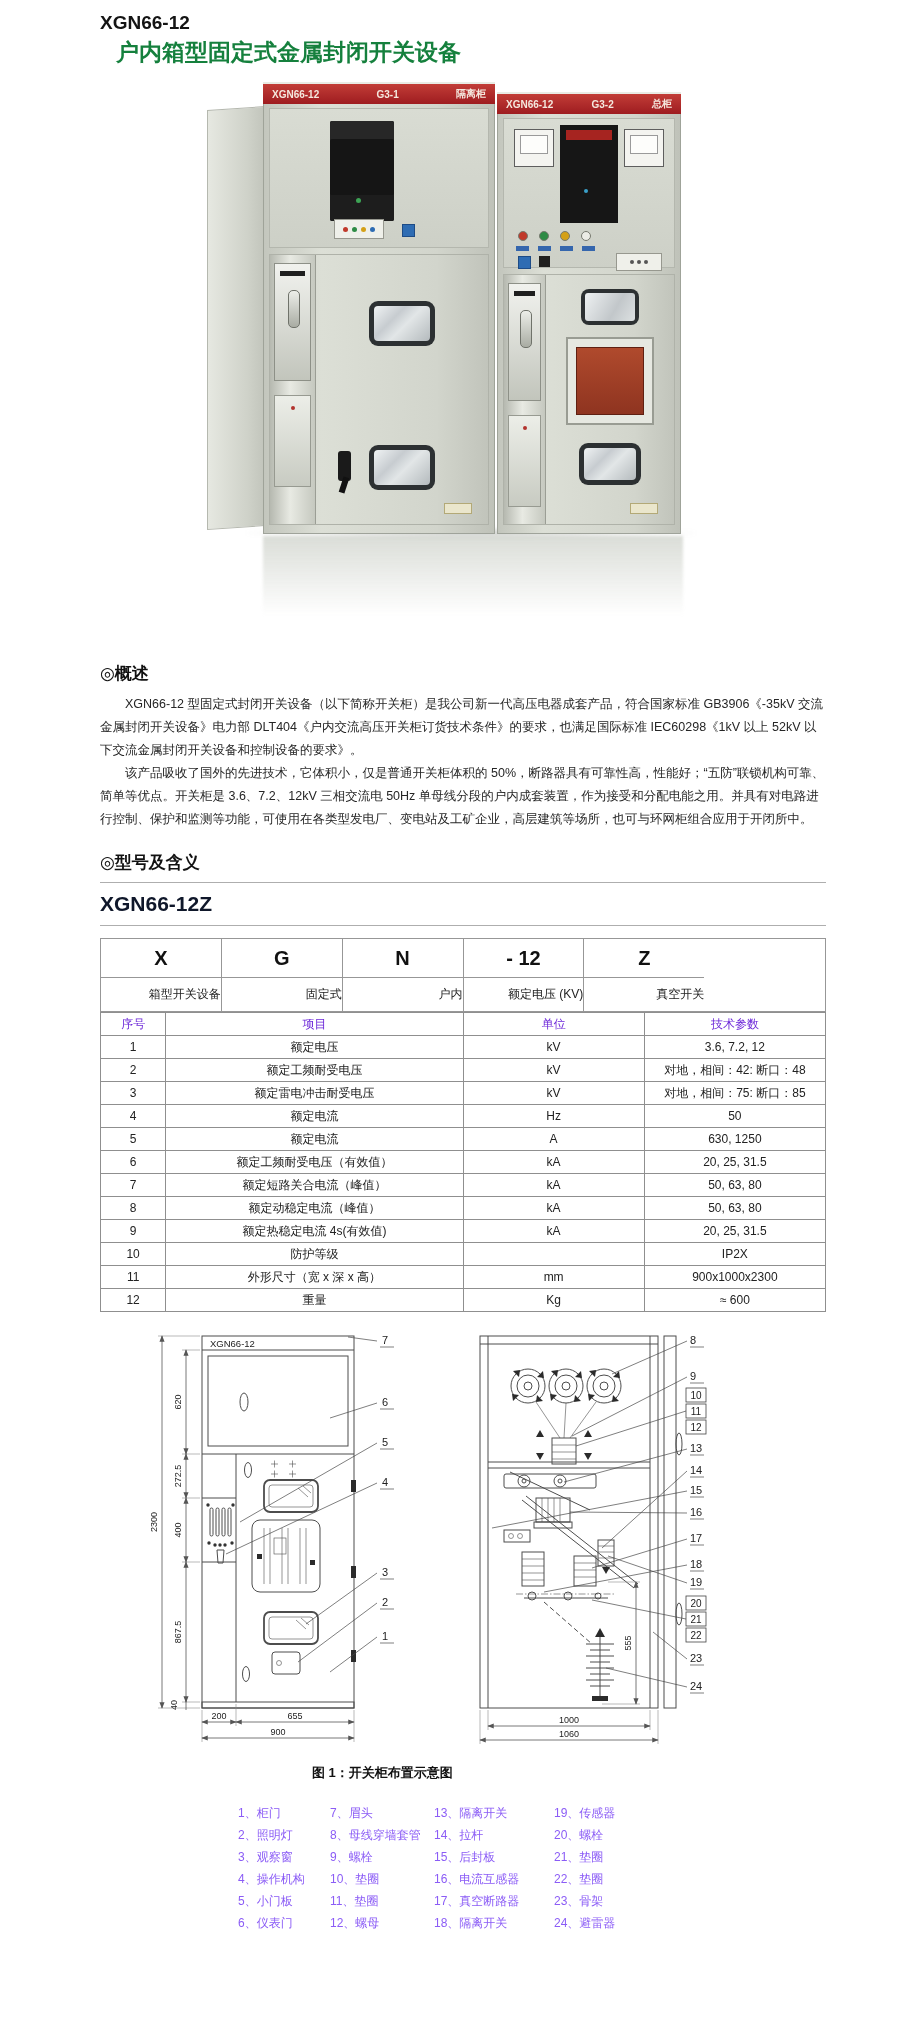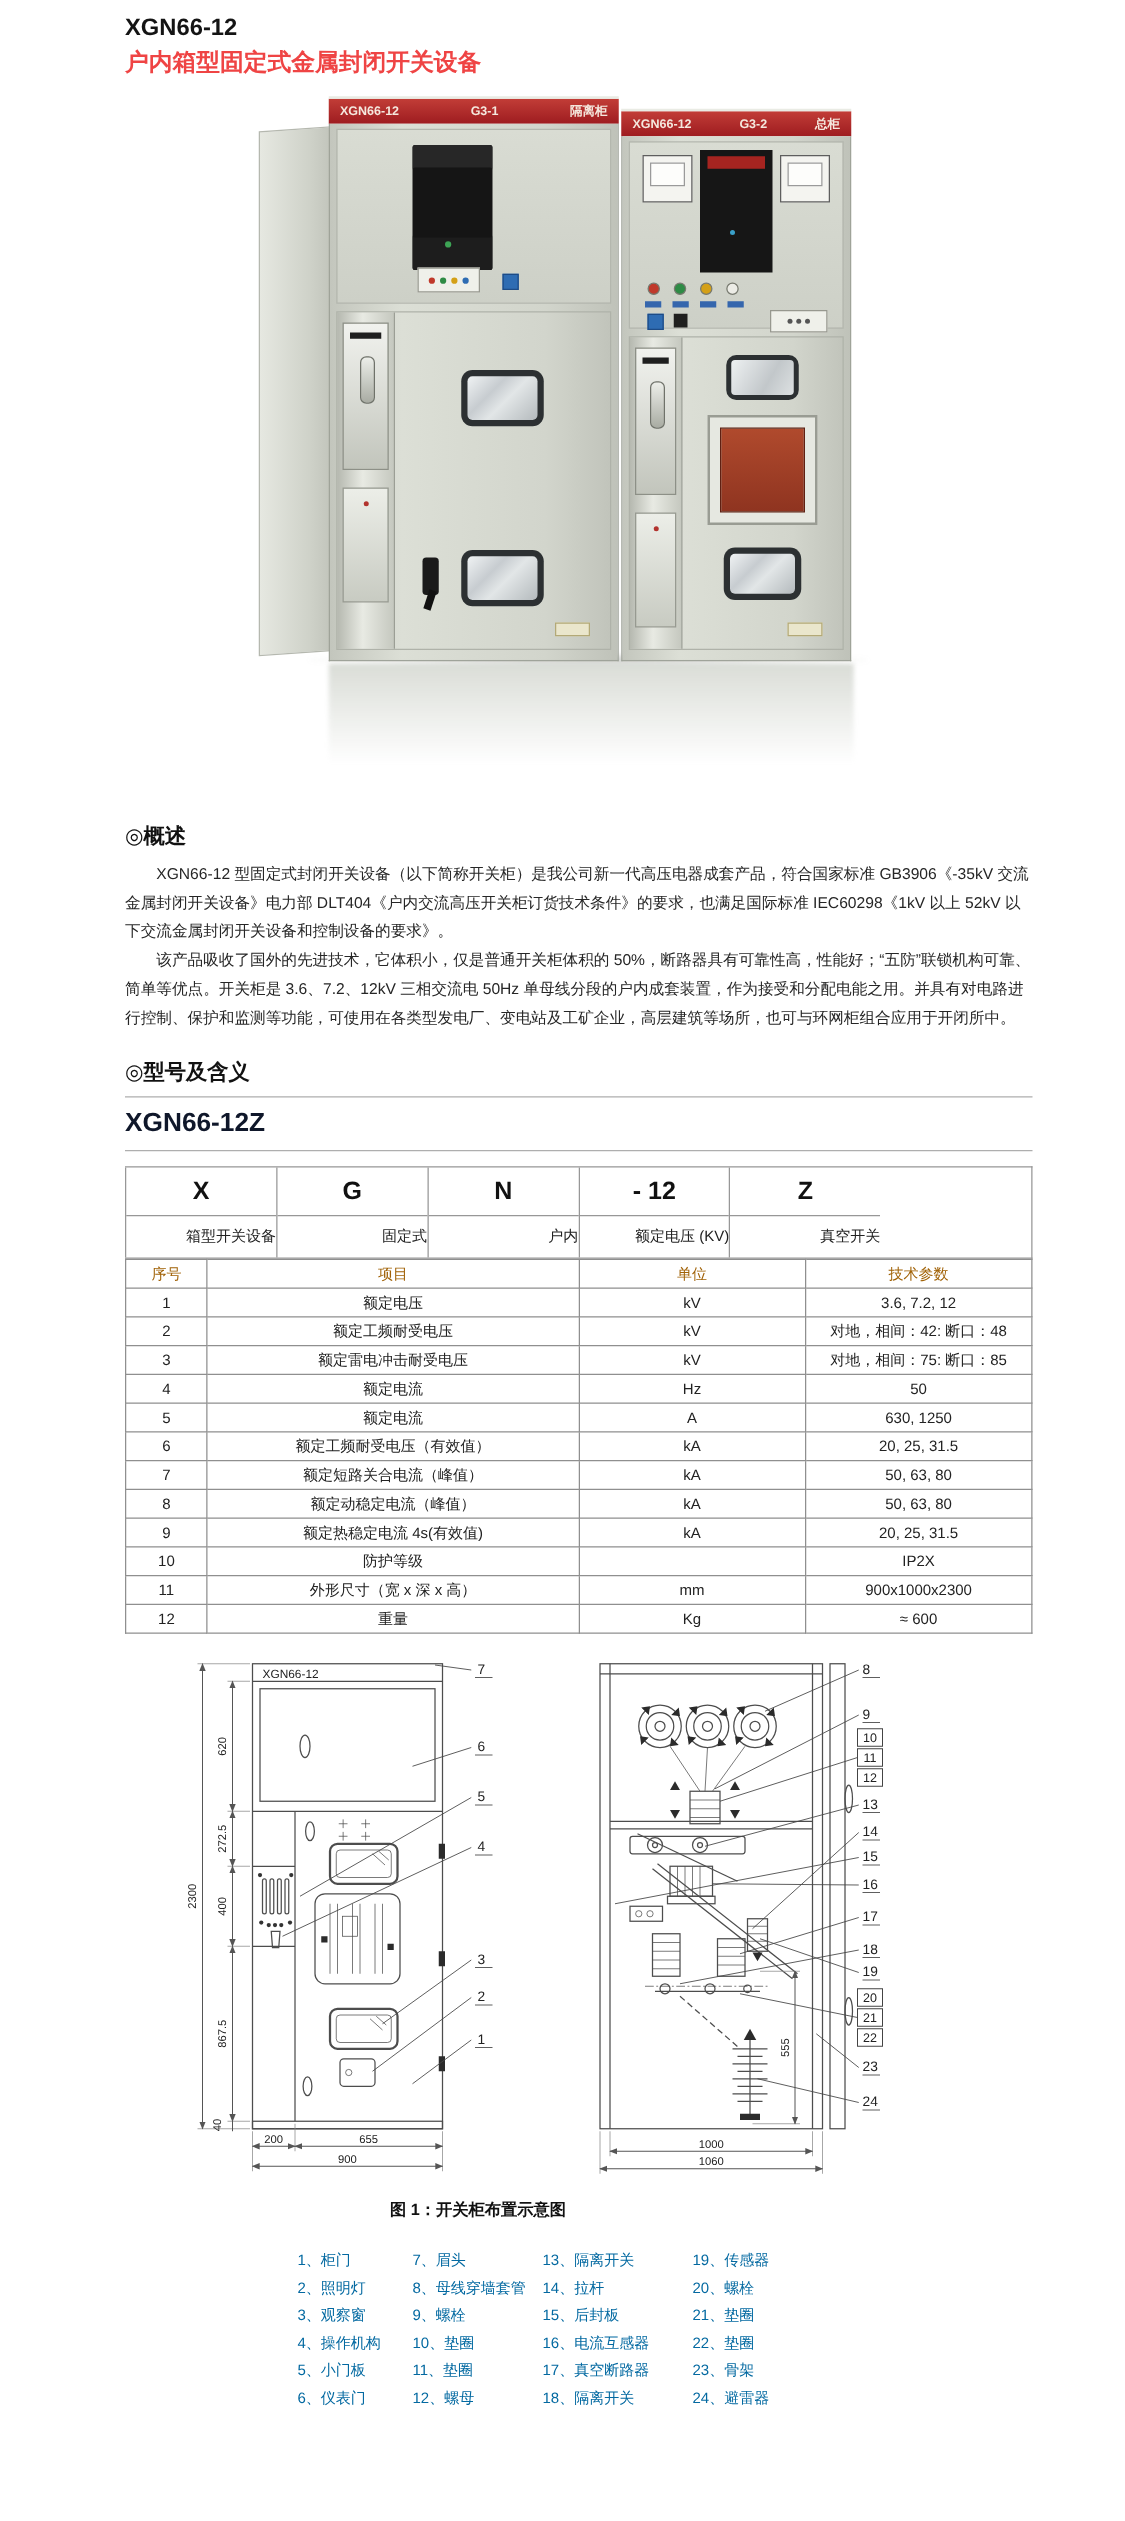--- a/index.html
+++ b/index.html
@@ -3,21 +3,21 @@
 <meta charset="utf-8">
 <style>
   * { box-sizing: border-box; }
   html,body { margin:0; padding:0; }
   body {
     width:900px; height:2017px; background:#ffffff; overflow:hidden;
     font-family:"Liberation Sans","DejaVu Sans",sans-serif; color:#262626;
   }
   .content { width:726px; margin-left:100px; }
   h1 { font-size:19px; font-weight:bold; color:#141414; margin:12px 0 0; }
-  h2 { font-size:19px; font-weight:bold; color:#ef4444; margin:3px 0 0; }
+  h2 { font-size:23px; font-weight:bold; color:#15803d; margin:3px 16px 0; }
   .sec-h { font-size:17px; font-weight:bold; color:#111; }
 
   
   .photo-wrap { position:relative; width:512px; height:558px; margin:10px auto 0; }
   .floor-shadow { position:absolute; left:40px; right:24px; top:450px; height:10px;
     background:radial-gradient(ellipse at center, rgba(110,115,105,.40), rgba(255,255,255,0) 75%); filter:blur(2px); }
   .end-panel { position:absolute; left:0; top:28px; width:58px; height:420px;
     background:linear-gradient(90deg,#e6e8e1,#cfd2c9 70%,#c2c5bc);
     border:1px solid #b5b8af; transform:skewY(-4deg); transform-origin:right center; }
   .cab { position:absolute; }
@@ -99,21 +99,21 @@
   .model-code { font-size:21px; font-weight:bold; color:#0f172a; margin:9px 0; }
   .model-grid { display:grid; grid-template-columns:repeat(6,1fr); border:1px solid #979797; border-left:none; margin-top:12px; }
   .mcol { border-left:1px solid #979797; }
   .mcode { height:39px; line-height:39px; text-align:center; font-size:20px; font-weight:bold; color:#111; border-bottom:1px solid #979797; }
   .mmean { height:33px; line-height:33px; text-align:right; font-size:12px; color:#222; }
 
   
   .sec-params .sec-h { margin:20px 0 10px; }
   table.params { border-collapse:collapse; width:100%; }
   table.params th, table.params td { border:1px solid #8f8f8f; font-size:12px; padding:2.5px 7px; font-weight:normal; color:#222; text-align:center; }
-  table.params th { color:#a16207; }
+  table.params th { color:#6d28d9; }
   th.c-no { width:9%; } th.c-item { width:41%; text-align:left; } th.c-unit { width:25%; } th.c-val { width:25%; }
   td.item { text-align:left; }
 
   
   .sec-figure .sec-h { margin:18px 0 0; }
   .drawings { display:flex; gap:16px; margin-left:24px; margin-top:2px; }
   .draw rect,.draw line,.draw path,.draw circle,.draw ellipse { stroke:#4d4d4d; fill:none; stroke-width:1; }
   .draw .thin { stroke-width:0.6; }
   .draw .thick { stroke-width:1.8; }
   .draw .fil { fill:#2b2b2b; stroke:none; }
@@ -126,21 +126,21 @@
   .dimt { font-size:9px; text-anchor:middle; }
   .lblt { font-size:9.5px; text-anchor:start; }
   .cot { font-size:11px; text-anchor:start; }
   .cotm { font-size:10px; text-anchor:middle; }
   .cobox { stroke:#444; fill:none; stroke-width:0.8; }
   .leadg line { stroke:#474747; stroke-width:0.7; }
   .undl { stroke:#333; stroke-width:0.8; }
   .caption { margin:16px 0 0 212px; font-size:13px; font-weight:bold; color:#111; }
   .legend { margin:20px 0 0 138px; display:grid; grid-auto-flow:column;
     grid-template-rows:repeat(6,22px); grid-template-columns:92px 104px 120px 110px; }
-  .legend-item { font-size:12px; color:#0369a1; line-height:22px; white-space:nowrap; }
+  .legend-item { font-size:12px; color:#8b5cf6; line-height:22px; white-space:nowrap; }
 </style>
 </head>
 <body>
 
 <div class="content">
 
   <h1>XGN66-12</h1>
   <h2>户内箱型固定式金属封闭开关设备</h2>
 
   <div class="photo-wrap">

